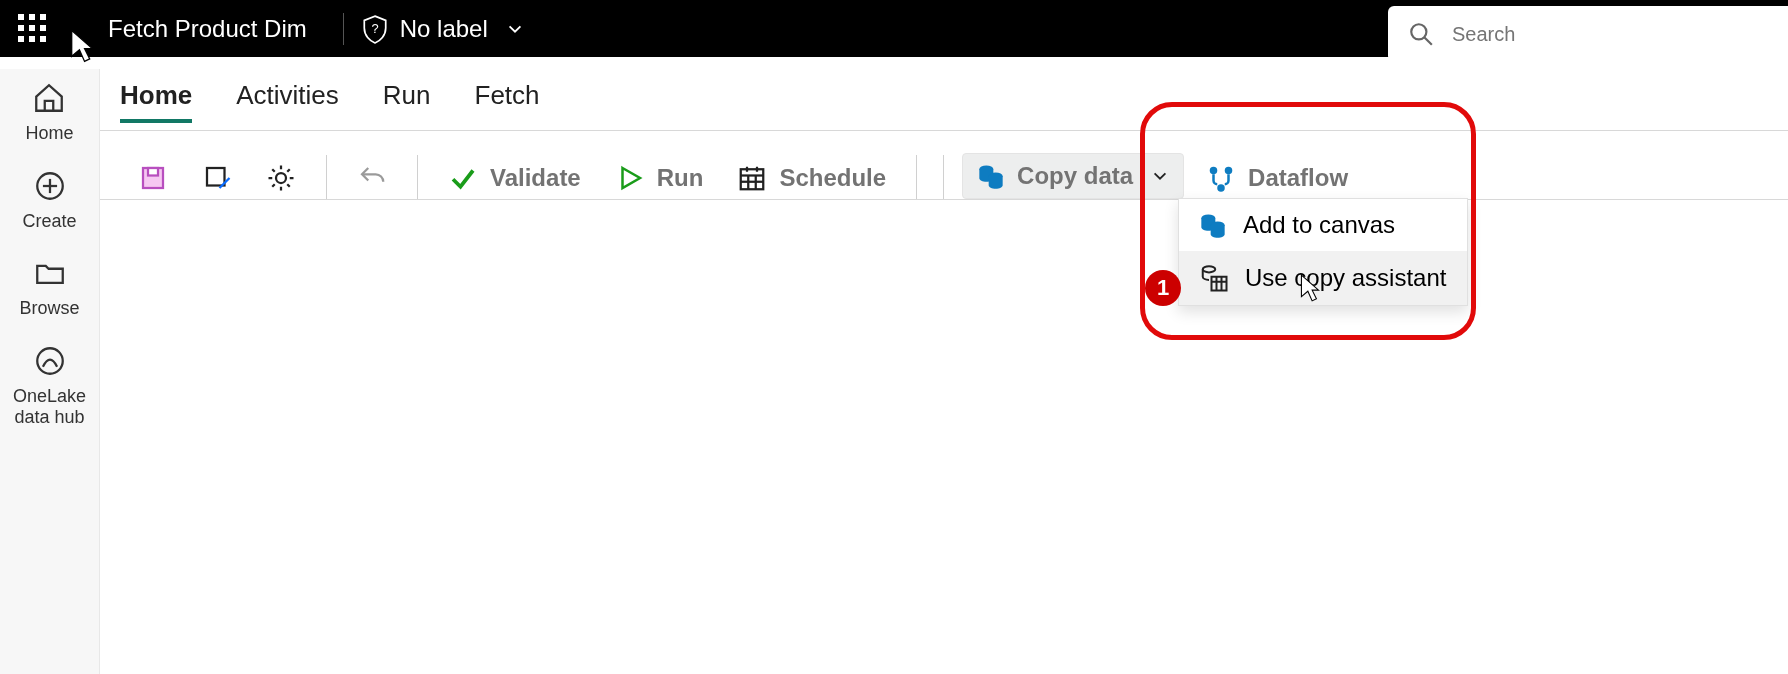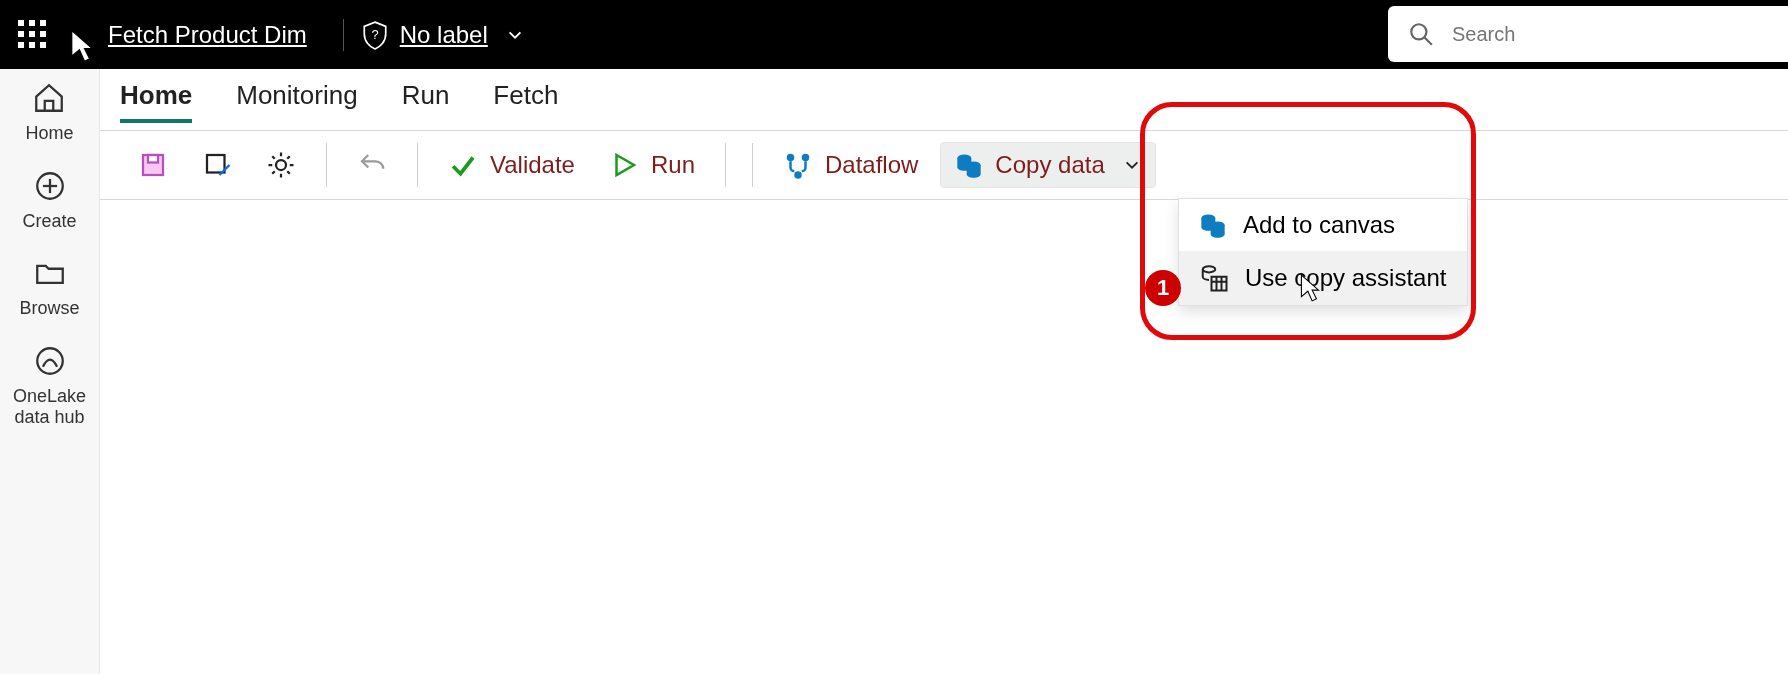--- a/index.html
+++ b/index.html
@@ -7,27 +7,26 @@
     font-family: "Segoe UI", -apple-system, BlinkMacSystemFont, sans-serif;
     background: #fff;
     width: 1788px;
     height: 674px;
     overflow: hidden;
     position: relative;
   }
   
   .topbar {
     background: #000;
-    height: 69px;
+    height: 57px;
     display: flex;
     align-items: center;
     color: #fff;
     padding-left: 18px;
     position: relative;
-    text-decoration: underline;
   }
   .waffle {
     width: 30px; height: 30px;
     display: grid;
     grid-template-columns: repeat(3, 6px);
     grid-template-rows: repeat(3, 6px);
     gap: 5px;
     margin-right: 60px;
     cursor: pointer;
   }
@@ -100,25 +99,26 @@
   }
   .tab { cursor: pointer; color: #222; padding-bottom: 8px; }
   .tab.active { font-weight: 600; border-bottom: 4px solid #117865; }
   
   .toolbar {
     position: absolute;
     left: 100px; right: 0; top: 130px;
     height: 70px;
     border-top: 1px solid #d8d8d8;
     border-bottom: 1px solid #d8d8d8;
-    display: flex; align-items: center;
+    display: flex; align-items: flex-end;
     padding-left: 26px;
     gap: 10px;
     font-size: 24px;
-    color: #7f1d1d;
+    color: #737373;
+    font-weight: bold;
   }
   .tbtn {
     display: flex; align-items: center; gap: 12px;
     padding: 6px 12px;
     cursor: pointer;
     border-radius: 4px;
   }
   .tbtn svg { width: 30px; height: 30px; stroke: #222; fill: none; stroke-width: 1.8;}
   .tsep { width: 1px; height: 44px; background: #d0d0d0; margin: 0 8px; }
   .copy-data-btn {
@@ -250,21 +250,21 @@
     <svg viewBox="0 0 24 24">
         <circle cx="12" cy="12" r="9"></circle>
         <path d="M7 16 Q12 6 17 16"></path>
       </svg>
     <span>OneLake data hub</span>
   </div>
 </div>
 
 <div class="tabs">
   <div class="tab active">Home</div>
-  <div class="tab">Monitoring</div>
+  <div class="tab">Activities</div>
   <div class="tab">Run</div>
   <div class="tab">Fetch</div>
 </div>
 
 <div class="toolbar">
   <div class="tbtn">
     <svg viewBox="0 0 24 24">
         <rect x="4" y="4" width="16" height="16" stroke="#b84fbf" fill="#f6c8f2"></rect>
         <rect x="8" y="4" width="8" height="6" fill="#fff" stroke="#b84fbf"></rect>
       </svg>
@@ -294,42 +294,54 @@
         <polyline points="4,13 10,19 20,6"></polyline>
       </svg>
     <span>Validate</span>
   </div>
   <div class="tbtn">
     <svg viewBox="0 0 24 24" style="stroke:#1a9c1a; stroke-width:2">
         <polygon points="6,4 20,12 6,20"></polygon>
       </svg>
     <span>Run</span>
   </div>
+  <div class="tbtn">
+    <svg viewBox="0 0 24 24">
+        <rect x="3" y="5" width="18" height="16"></rect>
+        <line x1="3" y1="10" x2="21" y2="10"></line>
+        <line x1="8" y1="3" x2="8" y2="7"></line>
+        <line x1="16" y1="3" x2="16" y2="7"></line>
+        <line x1="9" y1="10" x2="9" y2="21"></line>
+        <line x1="15" y1="10" x2="15" y2="21"></line>
+        <line x1="3" y1="15" x2="21" y2="15"></line>
+      </svg>
+    <span>Schedule</span>
+  </div>
   <div class="tsep"></div>
   <div class="tsep"></div>
-  <div class="tbtn dataflow-btn">
-    <svg viewBox="0 0 24 24">
-      <circle cx="6" cy="6" r="3"></circle>
-        <circle cx="18" cy="6" r="3"></circle>
-        <circle cx="12" cy="20" r="3"></circle>
-      <path d="M6 9v5a3 3 0 003 3h0M18 9v5a3 3 0 01-3 3h0" stroke="#0e7cc1" stroke-width="2" fill="none"></path>
-    </svg>
-    <span>Dataflow</span>
-  </div>
   <div class="tbtn copy-data-btn">
     <svg class="db" viewBox="0 0 24 24">
       <ellipse cx="8" cy="6" rx="6" ry="3"></ellipse>
         <path d="M2 6v8c0 1.6 2.7 3 6 3s6-1.4 6-3V6"></path>
       <ellipse cx="16" cy="12" rx="6" ry="3"></ellipse>
         <path d="M10 12v8c0 1.6 2.7 3 6 3s6-1.4 6-3v-8"></path>
     </svg>
     <span>Copy data</span>
     <svg class="chev" viewBox="0 0 20 20">
         <polyline points="4,7 10,13 16,7"></polyline>
       </svg>
+  </div>
+  <div class="tbtn dataflow-btn">
+    <svg viewBox="0 0 24 24">
+      <circle cx="6" cy="6" r="3"></circle>
+        <circle cx="18" cy="6" r="3"></circle>
+        <circle cx="12" cy="20" r="3"></circle>
+      <path d="M6 9v5a3 3 0 003 3h0M18 9v5a3 3 0 01-3 3h0" stroke="#0e7cc1" stroke-width="2" fill="none"></path>
+    </svg>
+    <span>Dataflow</span>
   </div>
 </div>
 
 <div class="dropdown">
   <div class="dd-item">
     <svg class="db" viewBox="0 0 24 24">
       <ellipse cx="8" cy="6" rx="6" ry="3"></ellipse>
         <path d="M2 6v8c0 1.6 2.7 3 6 3s6-1.4 6-3V6"></path>
       <ellipse cx="16" cy="12" rx="6" ry="3"></ellipse>
         <path d="M10 12v8c0 1.6 2.7 3 6 3s6-1.4 6-3v-8"></path>

